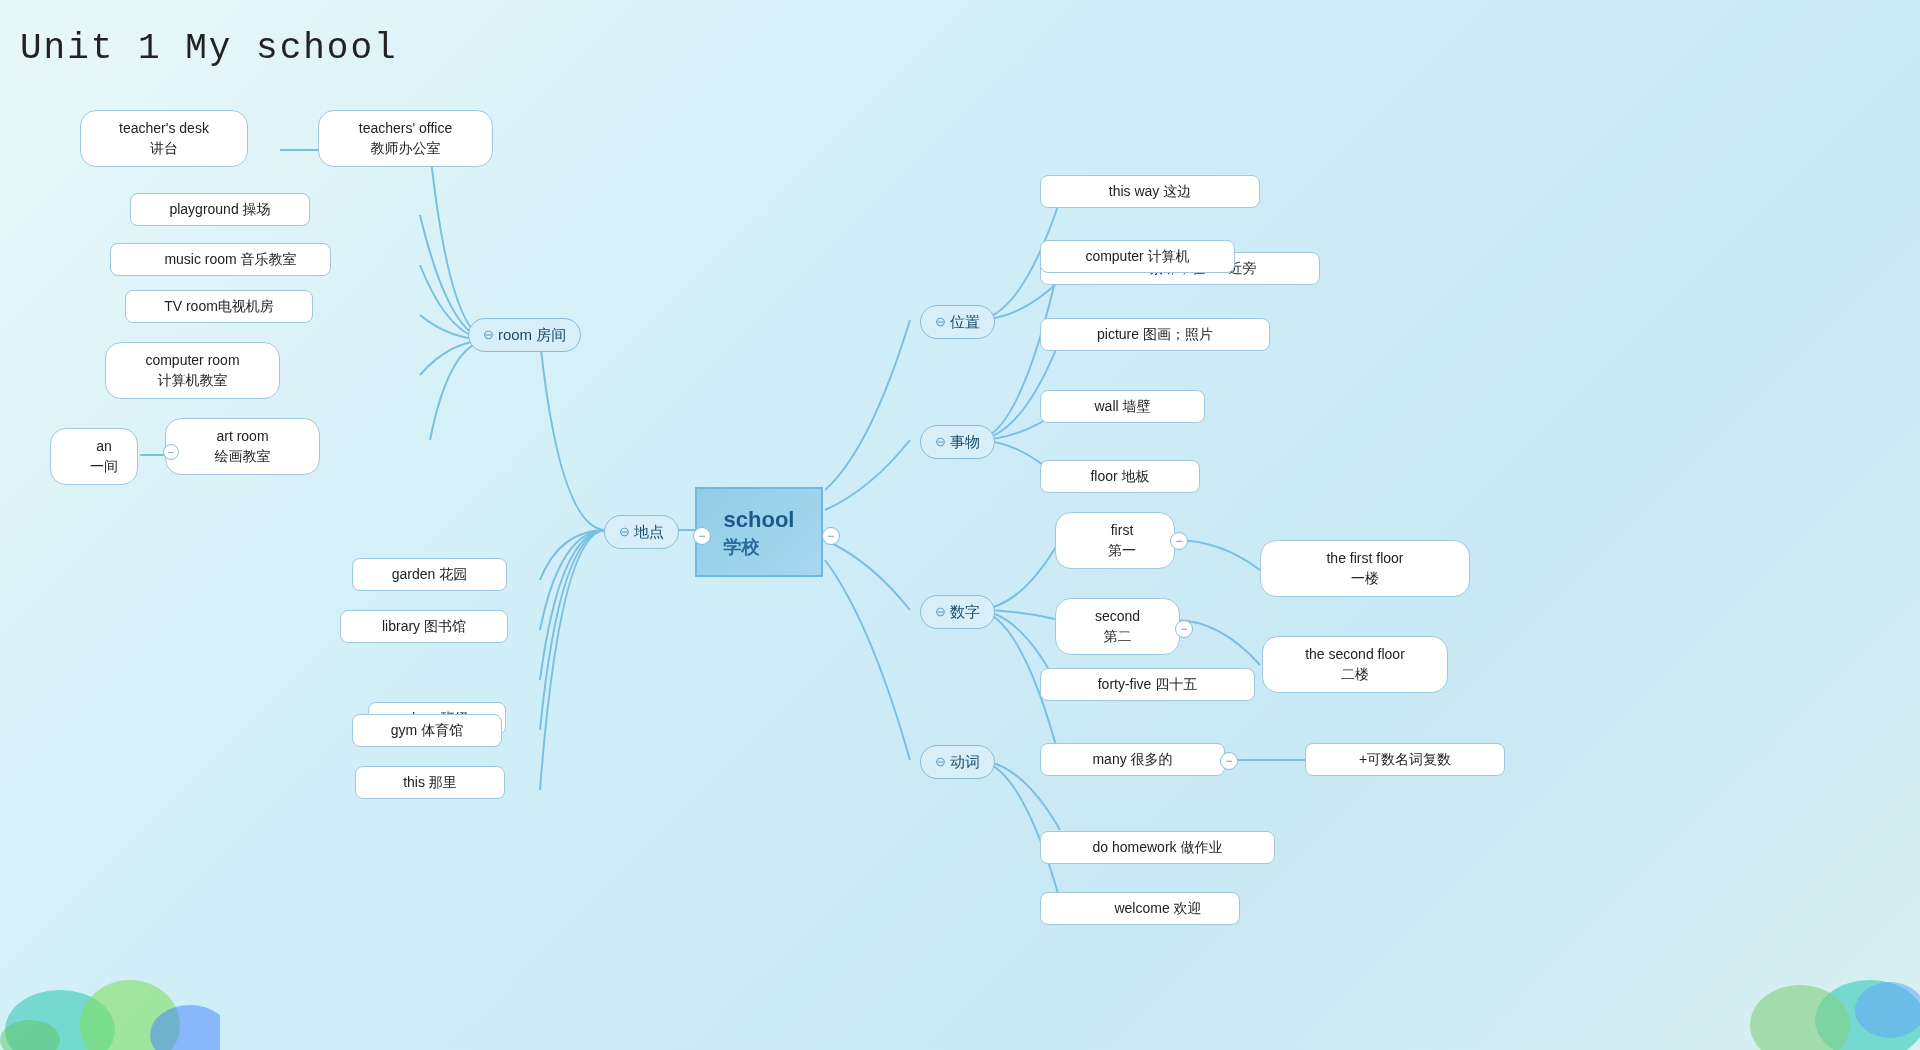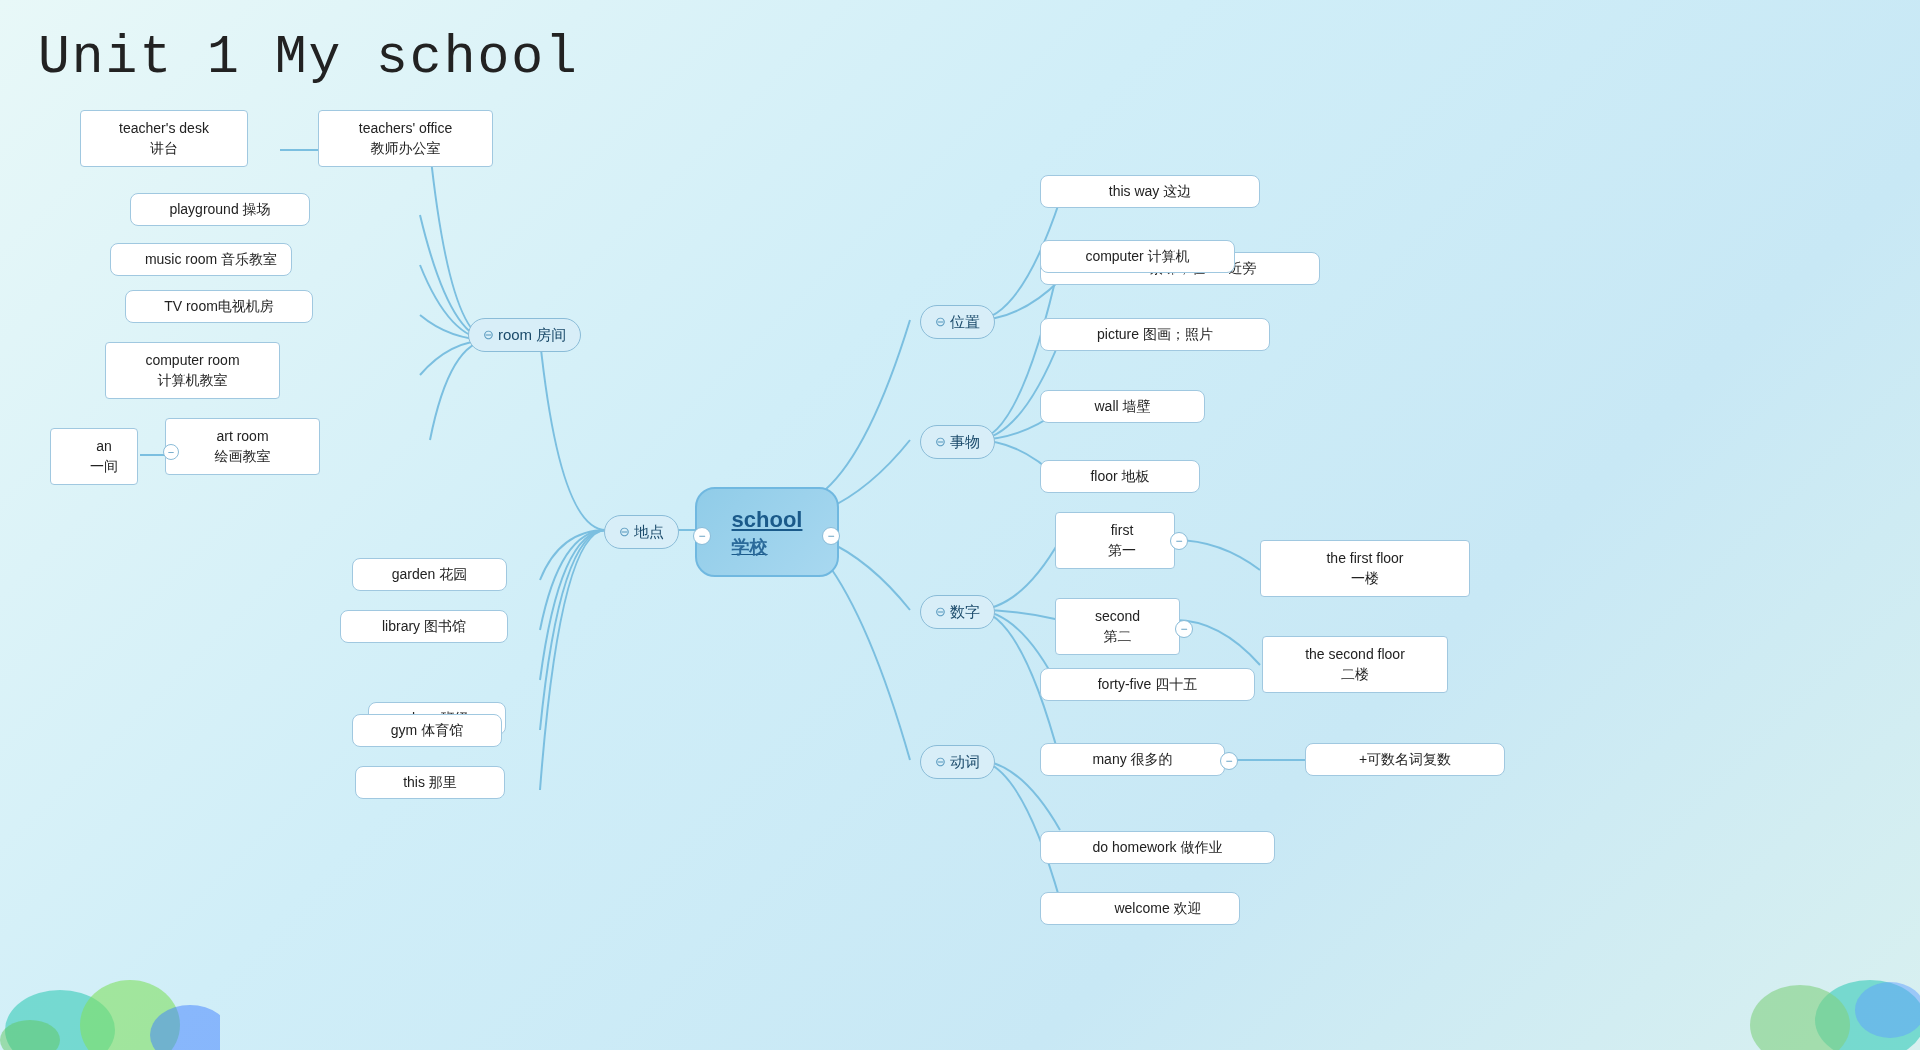--- a/index.html
+++ b/index.html
@@ -9,22 +9,22 @@
       height: 1050px;
       background: linear-gradient(135deg, #e8f8f8 0%, #d0eef8 40%, #c8e8f5 70%, #d8f0f0 100%);
       font-family: 'Arial', sans-serif;
       overflow: hidden;
       position: relative;
     }
 
     .title {
       position: absolute;
       top: 28px;
-      left: 38px;
-      font-size: 53px;
+      left: 20px;
+      font-size: 36px;
       font-family: 'Courier New', monospace;
       font-weight: normal;
       color: #222;
       letter-spacing: 2px;
     }
 
     
     #connections {
       position: absolute;
       top: 0; left: 0;
@@ -40,27 +40,26 @@
       align-items: center;
       justify-content: center;
       font-size: 15px;
       line-height: 1.35;
       color: #1a1a2e;
     }
 
     .node-center {
       background: linear-gradient(135deg, #90cce8, #a8d8f0);
       border: 2px solid #70b8e0;
-      border-radius: 20px;
+      border-radius: 0;
       font-size: 20px;
       font-weight: bold;
       color: #1a5a8a;
-      width: 144px;
+      width: 128px;
       height: 90px;
-      text-decoration: underline;
     }
 
     .node-mid {
       background: #d8eef8;
       border: 1.5px solid #8abcd8;
       border-radius: 20px;
       padding: 6px 14px;
       font-size: 15px;
       color: #1a4a6a;
       white-space: nowrap;
@@ -72,21 +71,21 @@
       border-radius: 8px;
       padding: 6px 12px;
       font-size: 14px;
       color: #222;
       white-space: nowrap;
     }
 
     .node-leaf-tall {
       background: white;
       border: 1.5px solid #a0c8e0;
-      border-radius: 4px;
+      border-radius: 16px;
       padding: 8px 12px;
       font-size: 14px;
       color: #222;
       text-align: center;
       line-height: 1.4;
     }
 
     
     .deco-left {
       position: absolute;
@@ -188,21 +187,21 @@
 </div>
 
 <div class="node node-leaf-tall" style="left: 318px; top: 110px; width: 175px;">
   teachers' office<br>教师办公室
 </div>
 
 <div class="node node-leaf" style="left: 130px; top: 193px; width: 180px;">
   playground 操场
 </div>
 
-<div class="node node-leaf" style="left: 110px; top: 243px; width: 182px; padding-left: 32px;">
+<div class="node node-leaf" style="left: 110px; top: 243px; width: 221px; padding-left: 32px;">
   music room 音乐教室
 </div>
 
 <div class="node node-leaf" style="left: 125px; top: 290px; width: 188px;">
   TV room电视机房
 </div>
 
 <div class="node node-leaf-tall" style="left: 105px; top: 342px; width: 175px;">
   computer room<br>计算机教室
 </div>

